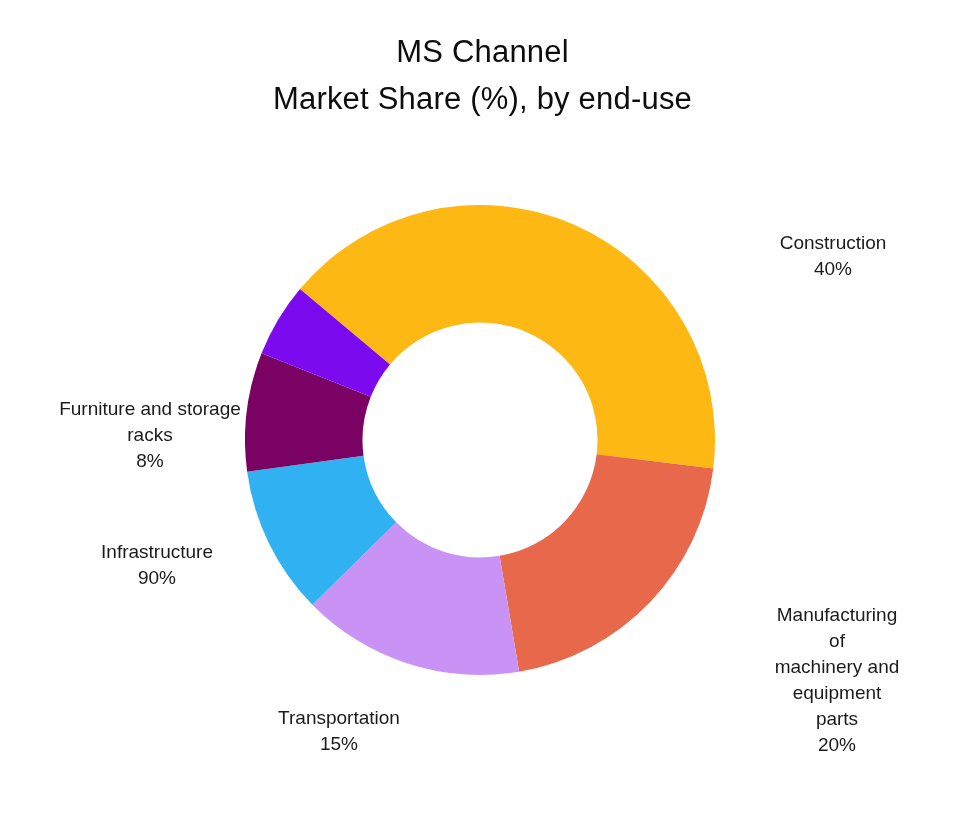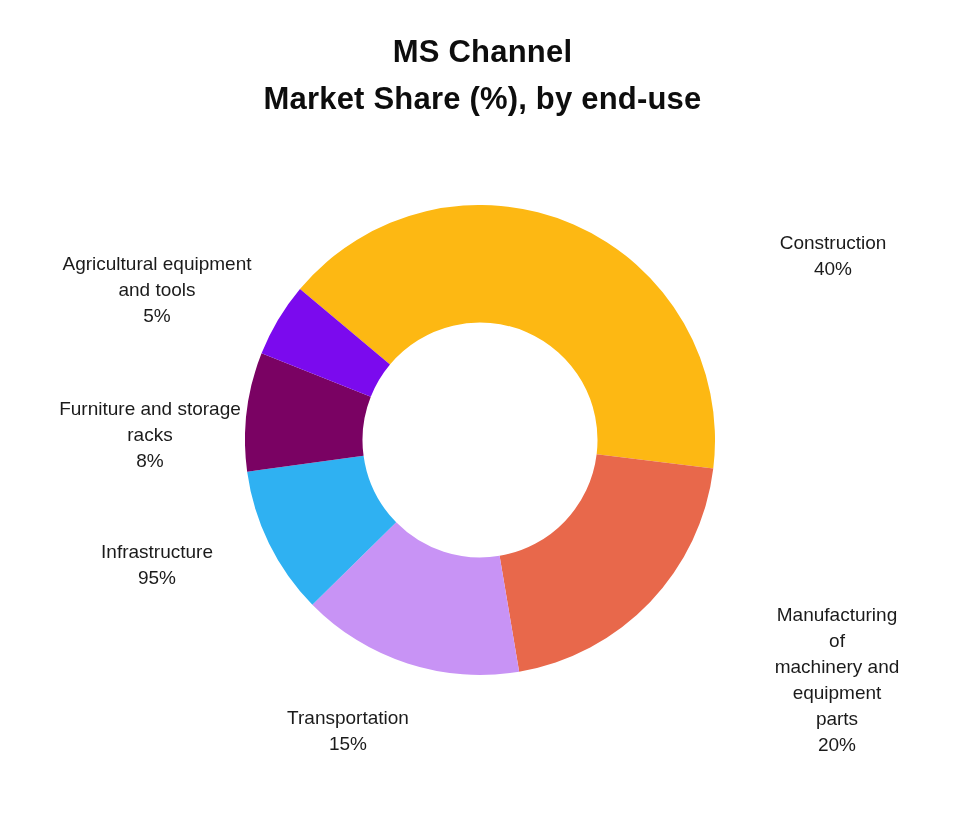--- a/index.html
+++ b/index.html
@@ -17,21 +17,21 @@
     color: #1a1a1a;
   }
   .chart-title {
     position: absolute;
     left: 0;
     right: 0;
     top: 28px;
     text-align: center;
     font-size: 31px;
     line-height: 47px;
-    font-weight: 700;
+    font-weight: 400;
     color: #0d0d0d;
     white-space: pre-line;
     letter-spacing: 0.2px;
   }
   .donut-svg {
     position: absolute;
     left: 245px;
     top: 205px;
     width: 470px;
     height: 470px;
@@ -64,27 +64,24 @@
     </svg>
 
   <div class="callout" style="left:811px; top:256px;margin-left:22px;">Construction
 40%</div>
 
   <div class="callout" style="left:837px; top:680px;">Manufacturing of
 machinery and
 equipment parts
 20%</div>
 
-  <div class="callout" style="left:348px; top:731px;">Transportation
+  <div class="callout" style="left:339px; top:731px;">Transportation
 15%</div>
 
   <div class="callout" style="left:157px; top:565px;">Infrastructure
-95%</div>
+90%</div>
 
   <div class="callout" style="left:116px; top:435px;margin-left:34px;">Furniture and storage
 racks
 8%</div>
 
-  <div class="callout" style="left:157px; top:290px;">Agricultural equipment
-and tools
-5%</div>
 
 </div>
 
 </body></html>

